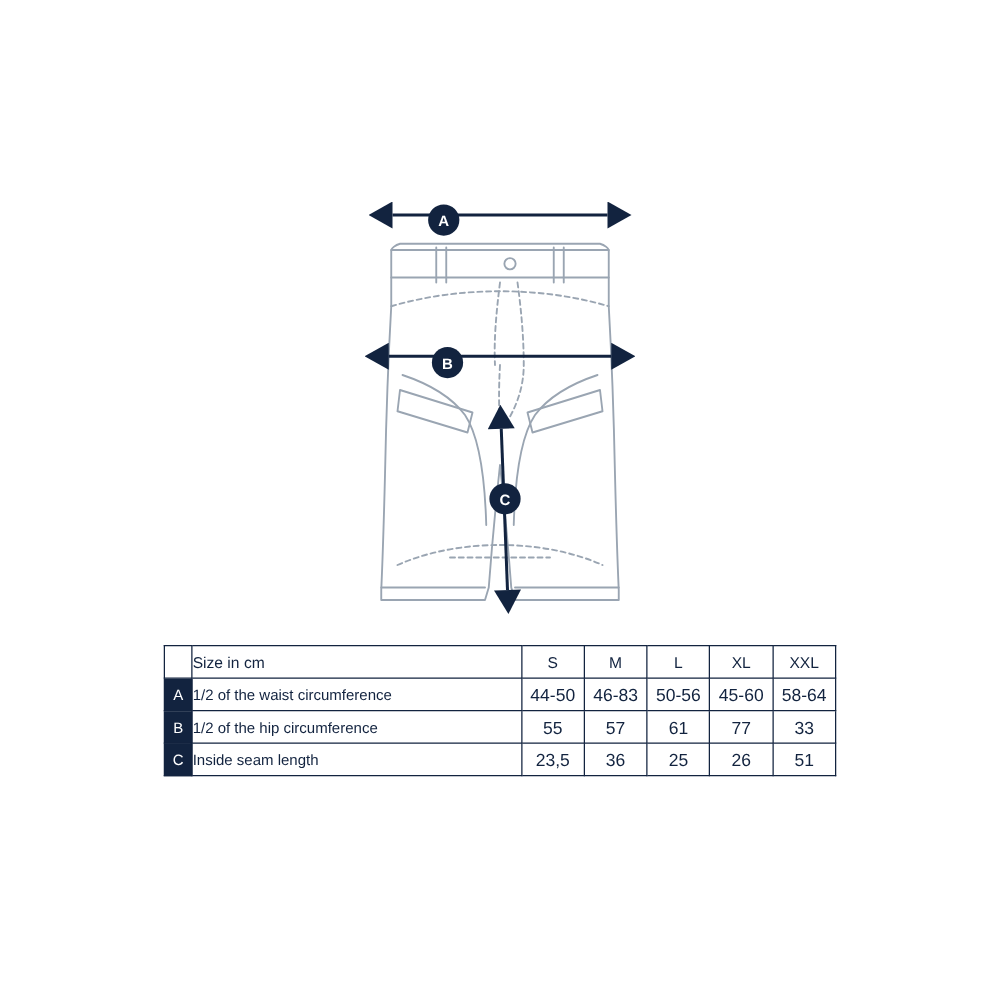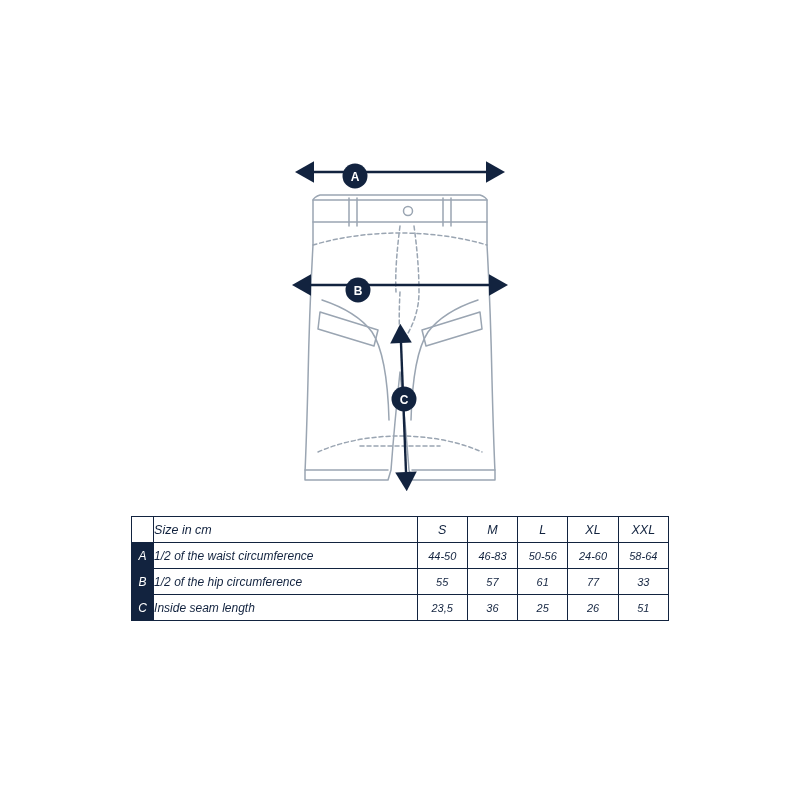--- a/index.html
+++ b/index.html
@@ -39,21 +39,20 @@
     border-collapse: collapse;
     font-size: 12.5px;
     color: #12233f;
   }
   #size-table td, #size-table th {
     border: 1px solid #12233f;
     padding: 0;
     font-weight: normal;
     height: 26px;
     box-sizing: border-box;
-    font-style: italic;
   }
   .key-cell {
     width: 22px;
     background: #12233f;
     color: #ffffff;
     font-weight: bold;
     text-align: center;
     font-size: 12px;
     vertical-align: middle;
   }
@@ -66,21 +65,21 @@
     width: 262px;
     text-align: left;
     padding-left: 8px;
     vertical-align: middle;
     font-size: 12px;
   }
   .size-cell {
     width: 50px;
     text-align: center;
     vertical-align: middle;
-    font-size: 11px;
+    font-size: 14px;
   }
   .header-row td {
     font-size: 12.5px;
   }
 </style>
 </head>
 <body>
 
 <div id="stage">
 
@@ -179,21 +178,21 @@
         <td class="size-cell">L</td>
         <td class="size-cell">XL</td>
         <td class="size-cell">XXL</td>
       </tr>
       <tr>
         <td class="key-cell">A</td>
         <td class="desc-cell">1/2 of the waist circumference</td>
         <td class="size-cell">44-50</td>
         <td class="size-cell">46-83</td>
         <td class="size-cell">50-56</td>
-        <td class="size-cell">24-60</td>
+        <td class="size-cell">45-60</td>
         <td class="size-cell">58-64</td>
       </tr>
       <tr>
         <td class="key-cell">B</td>
         <td class="desc-cell">1/2 of the hip circumference</td>
         <td class="size-cell">55</td>
         <td class="size-cell">57</td>
         <td class="size-cell">61</td>
         <td class="size-cell">77</td>
         <td class="size-cell">33</td>

